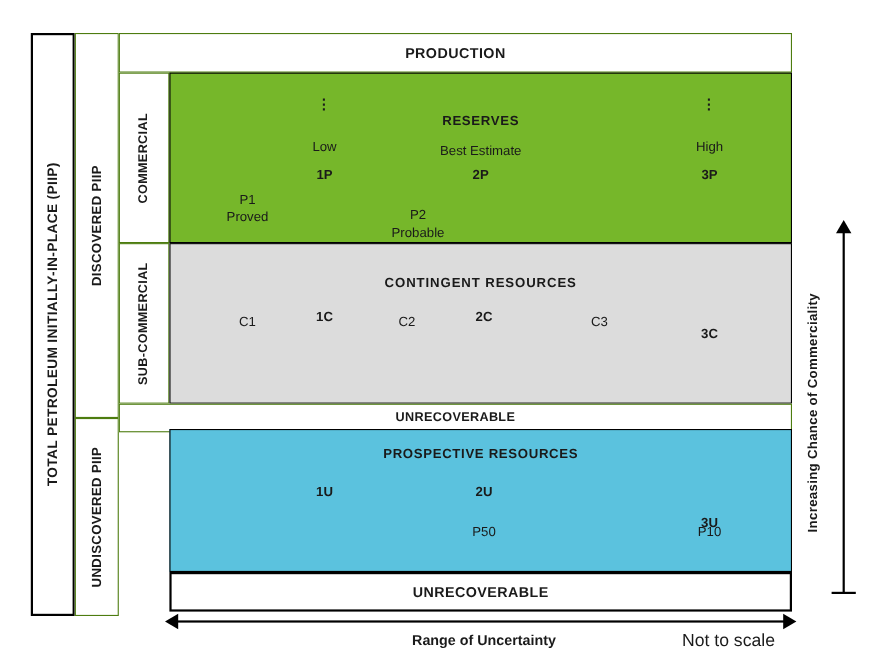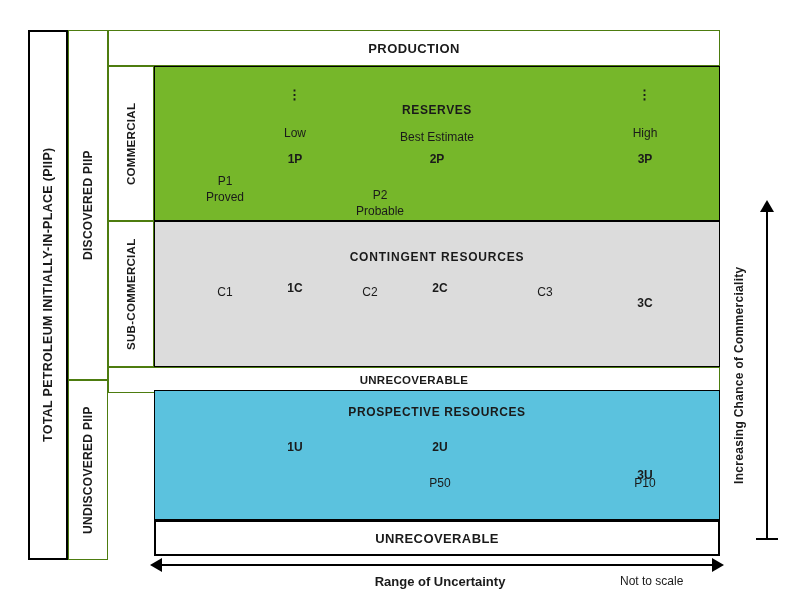--- a/index.html
+++ b/index.html
@@ -190,21 +190,21 @@
   }
   #range-label {
     left: 250px; top: 574px; width: 380px; height: 20px;
     text-align: center;
     font-size: 13px;
     font-weight: bold;
   }
   #not-to-scale {
     left: 620px; top: 574px; width: 140px; height: 20px;
     text-align: left;
-    font-size: 12px;
+    font-size: 16px;
   }
 </style>
 </head>
 <body>
 
 <div id="stage">
 
   <div class="abs box-outline vlabel" id="piip-col">TOTAL PETROLEUM INITIALLY-IN-PLACE (PIIP)</div>
 
   <div class="abs box-inner vlabel" id="discovered-col">DISCOVERED PIIP</div>

